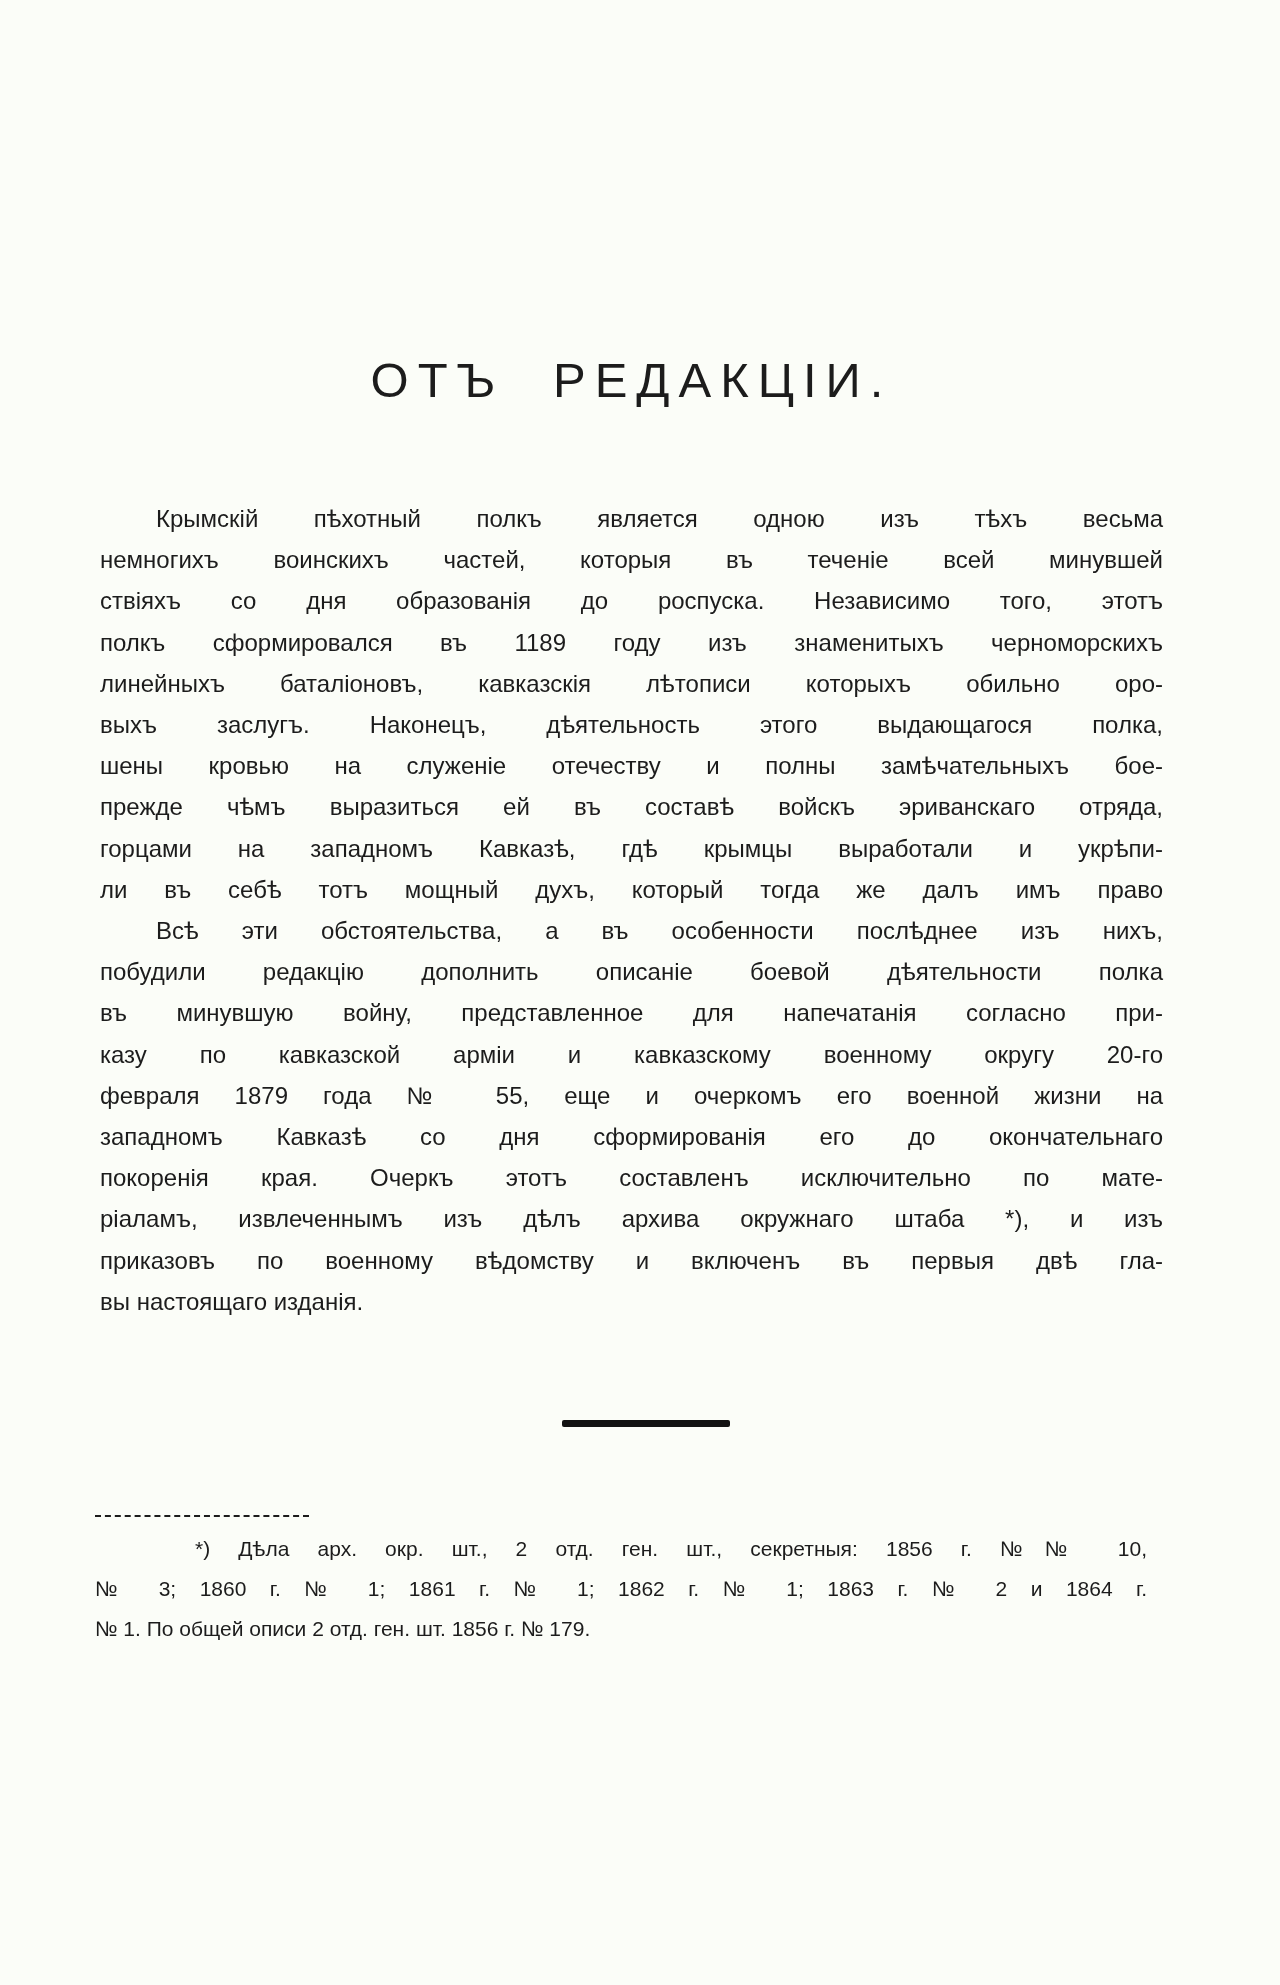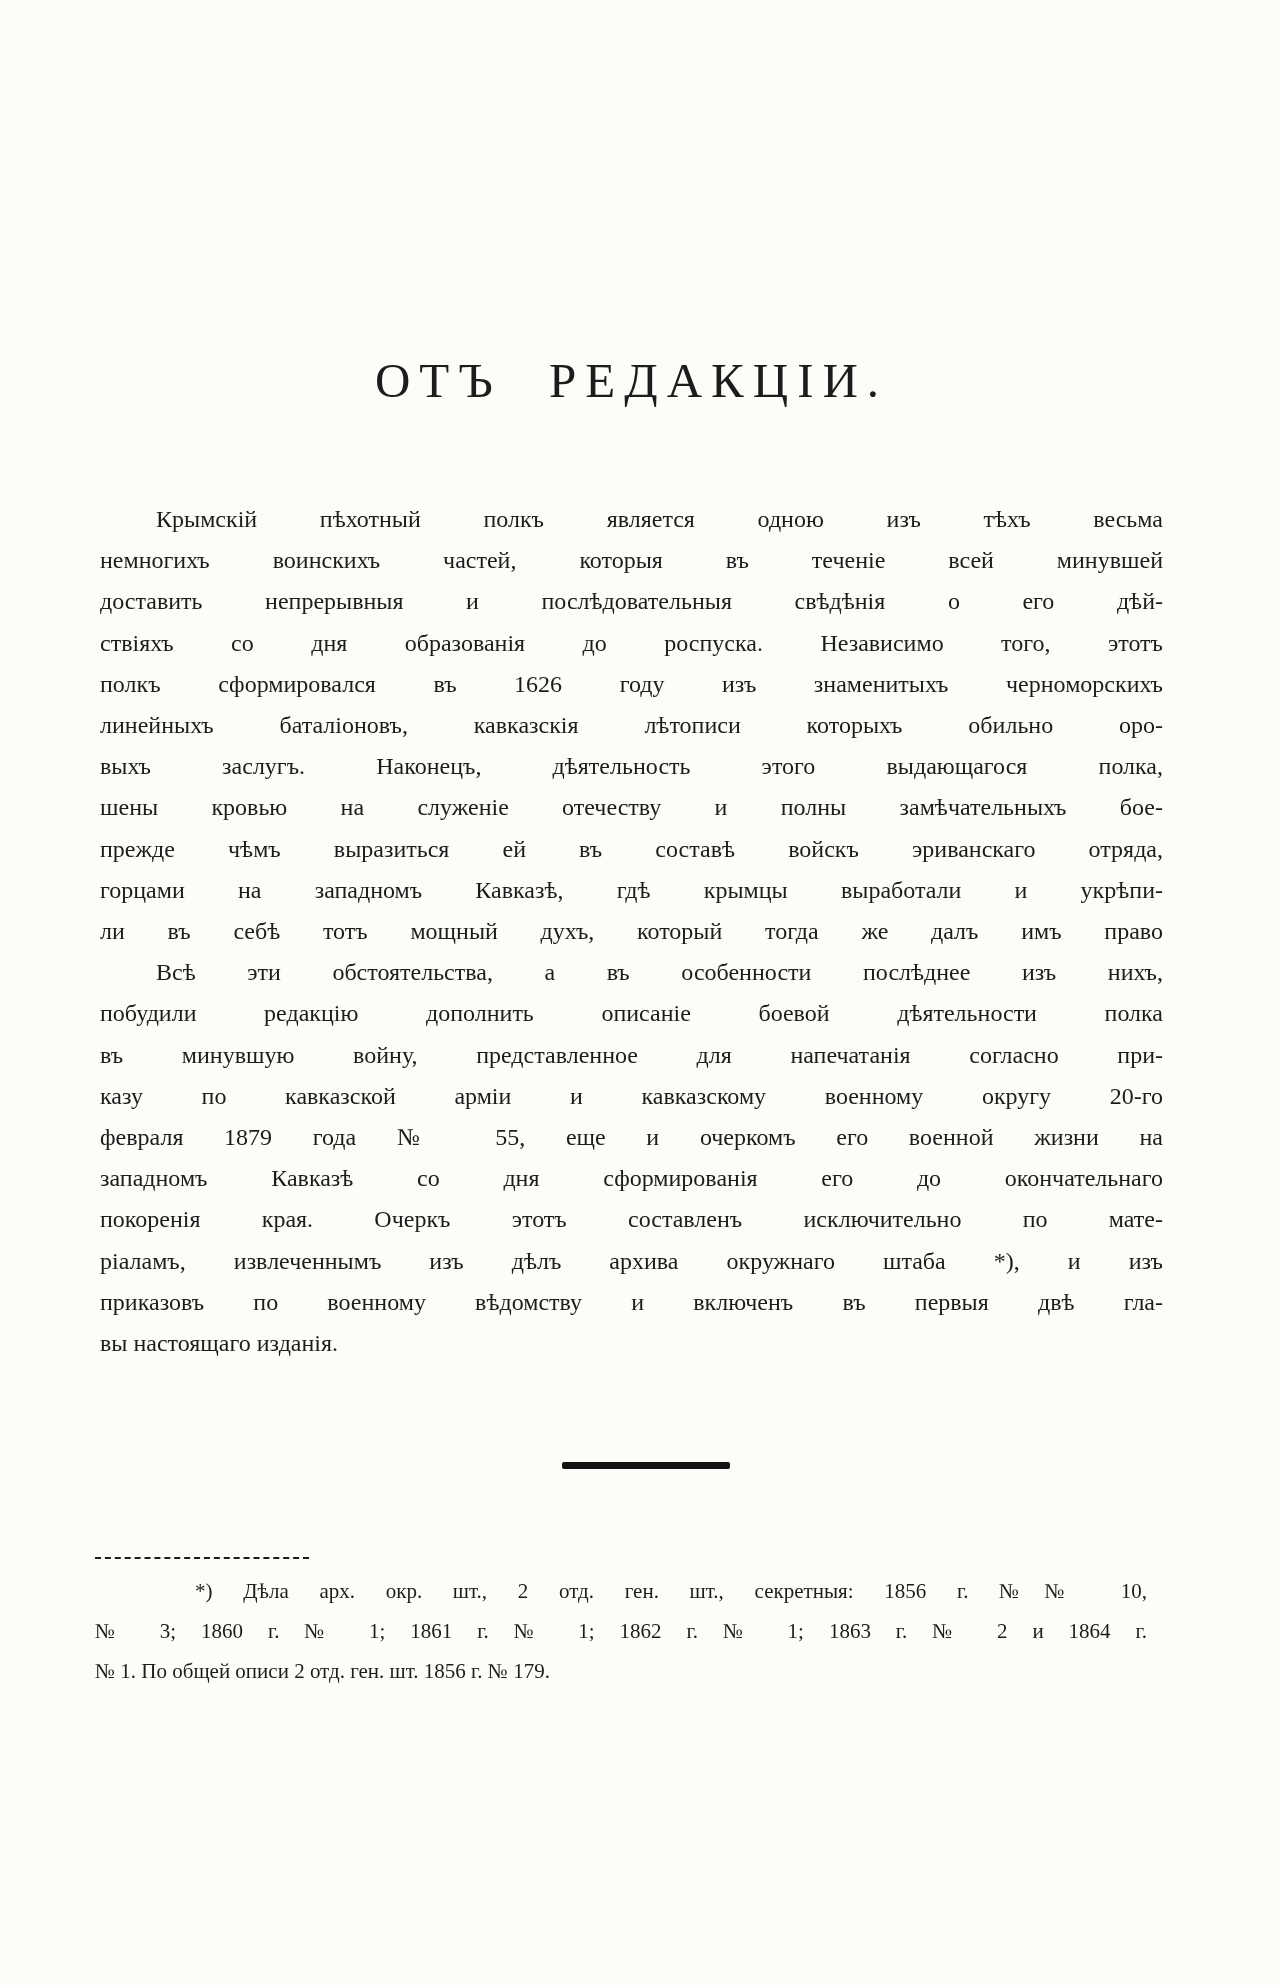--- a/index.html
+++ b/index.html
@@ -7,21 +7,21 @@
     padding: 0;
     background: #e8e8e4;
   }
   .page {
     position: relative;
     width: 1280px;
     height: 1985px;
     margin: 0 auto;
     background: #fbfdf8;
     overflow: hidden;
-    font-family: Liberation Serif, serif;
+    font-family: Liberation Sans, sans-serif;
     color: #1c1c1c;
   }
   .content {
     position: absolute;
     left: 100px;
     top: 0;
     width: 1063px;
   }
   .page-title {
     margin: 352px 0 0 0;
@@ -79,23 +79,22 @@
 <div class="page">
   <div class="content">
 
     <h1 class="page-title">ОТЪ РЕДАКЦІИ.</h1>
 
     <div class="body-text">
 
       <div>
         <div class="line first">Крымскій пѣхотный полкъ является одною изъ тѣхъ весьма</div>
         <div class="line">немногихъ воинскихъ частей, которыя въ теченіе всей минувшей</div>
-        <div class="line">доставить непрерывныя и послѣдовательныя свѣдѣнія о его дѣй-</div>
         <div class="line">ствіяхъ со дня образованія до роспуска. Независимо того, этотъ</div>
-        <div class="line">полкъ сформировался въ 1626 году изъ знаменитыхъ черноморскихъ</div>
+        <div class="line">полкъ сформировался въ 1189 году изъ знаменитыхъ черноморскихъ</div>
         <div class="line">линейныхъ баталіоновъ, кавказскія лѣтописи которыхъ обильно оро-</div>
         <div class="line">выхъ заслугъ. Наконецъ, дѣятельность этого выдающагося полка,</div>
         <div class="line">шены кровью на служеніе отечеству и полны замѣчательныхъ бое-</div>
         <div class="line">прежде чѣмъ выразиться ей въ составѣ войскъ эриванскаго отряда,</div>
         <div class="line">горцами на западномъ Кавказѣ, гдѣ крымцы выработали и укрѣпи-</div>
         <div class="line">ли въ себѣ тотъ мощный духъ, который тогда же далъ имъ право</div>
       </div>
 
       <div>
         <div class="line first">Всѣ эти обстоятельства, а въ особенности послѣднее изъ нихъ,</div>

